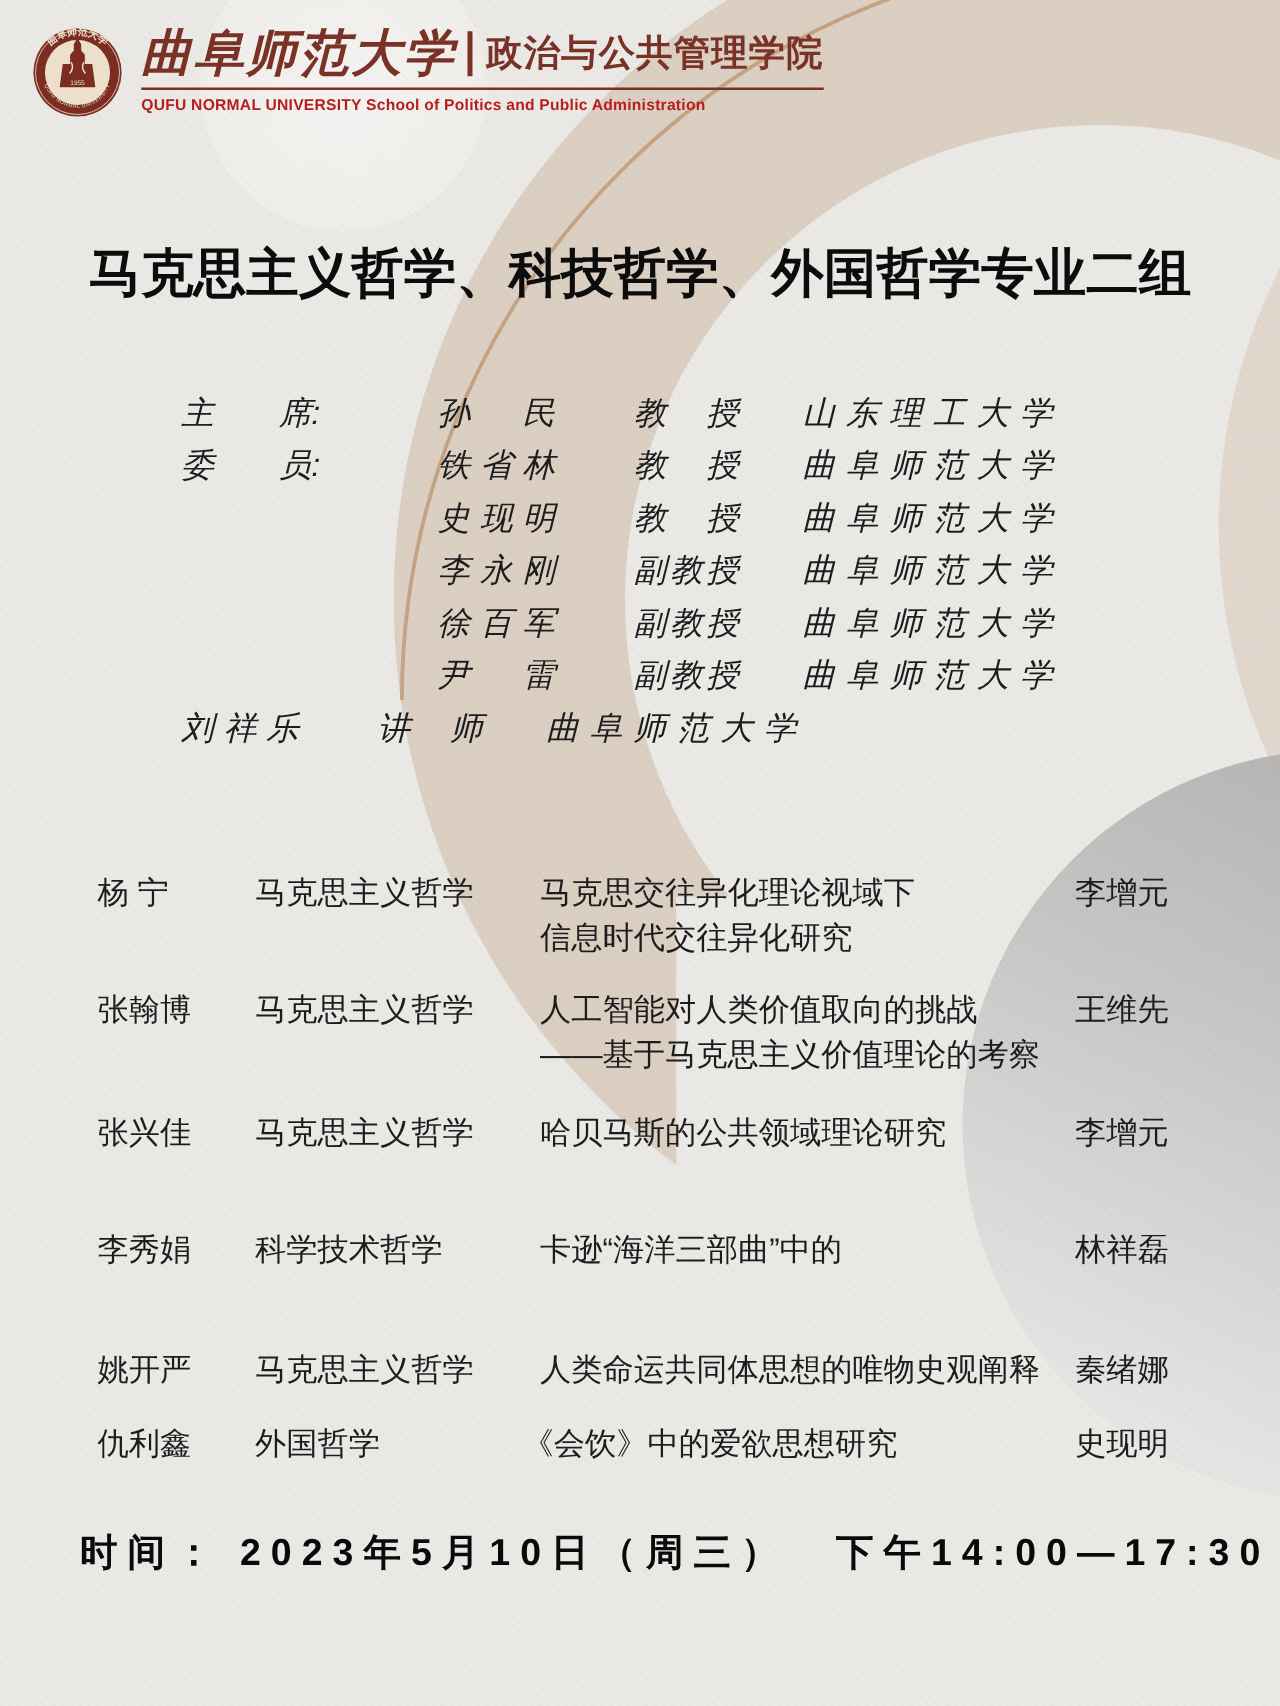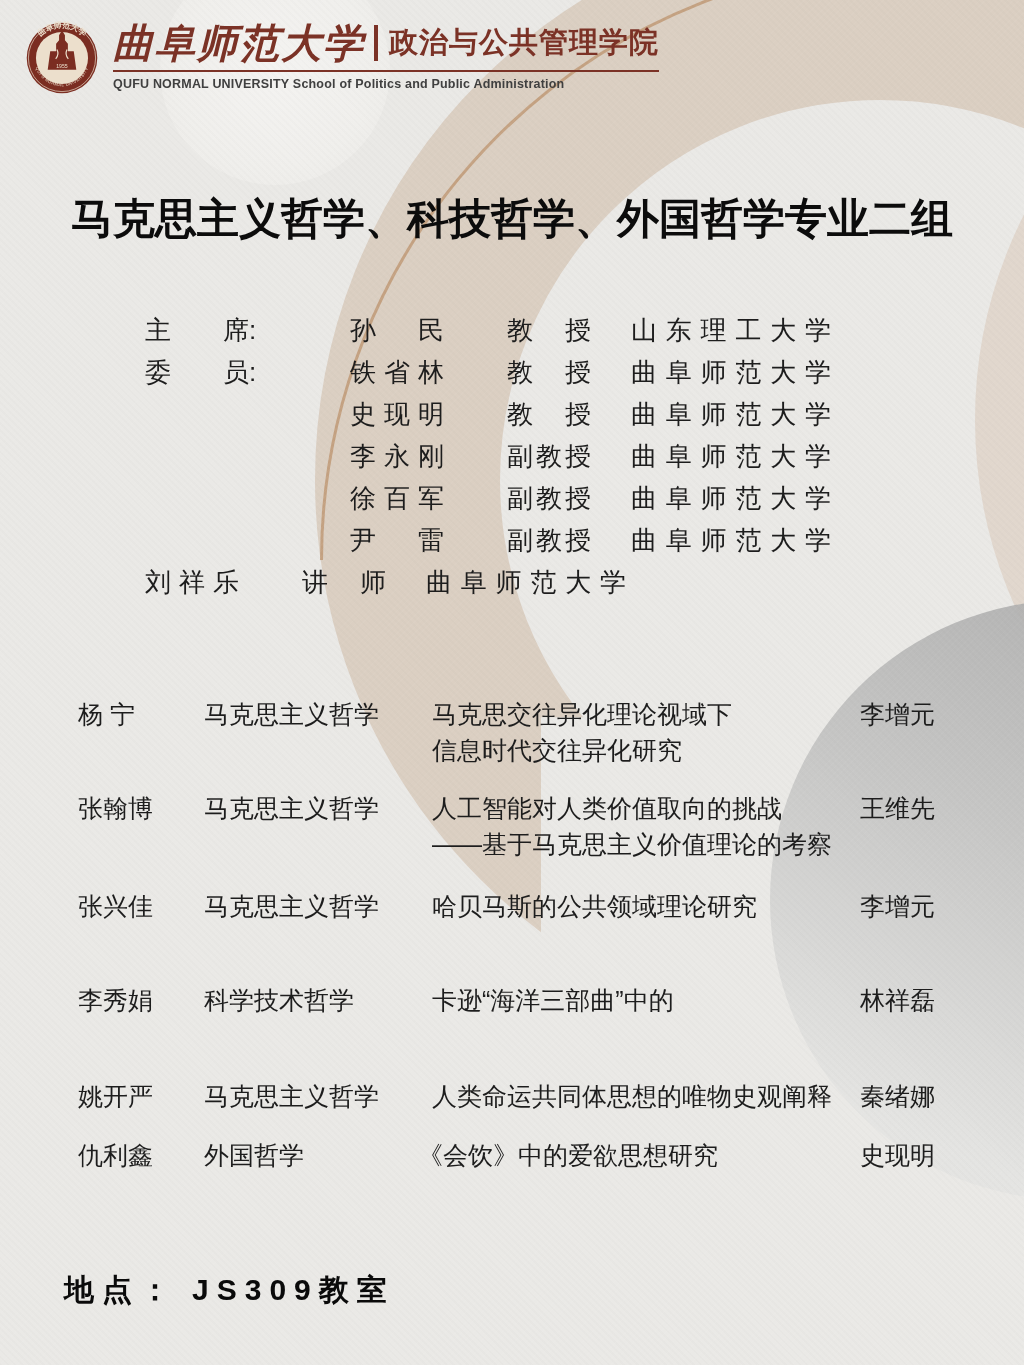--- a/index.html
+++ b/index.html
@@ -46,33 +46,33 @@
   .logo{width:84px;height:84px;flex:0 0 84px;}
   .hdr-text{margin-left:9px;padding-top:6px;}
   .hdr-cn{display:flex;align-items:center;border-bottom:2px solid #7b3226;padding-bottom:6px;}
   .hdr-univ{
     font-family:"DejaVu Serif","Liberation Serif",serif;
     font-weight:700;font-style:italic;font-size:40px;line-height:42px;
     color:#7b3226;letter-spacing:2px;white-space:nowrap;
   }
   .hdr-divider{width:4px;height:36px;background:#7b3226;margin:0 11px 0 9px;}
   .hdr-school{font-size:29px;font-weight:800;color:#7b3226;letter-spacing:1px;white-space:nowrap;}
-  .hdr-en{margin-top:5px;font-size:12.5px;font-weight:700;color:#404040;letter-spacing:0.2px;white-space:nowrap;}
+  .hdr-en{margin-top:5px;font-size:12.5px;font-weight:700;color:#b91c1c;letter-spacing:0.2px;white-space:nowrap;}
   
   .title{position:absolute;top:128px;left:36px;right:0;text-align:center;
          font-size:46px;font-weight:900;color:#0c0c0c;letter-spacing:1px;}
   .subtitle{position:absolute;top:191px;left:0;right:0;text-align:center;
          font-size:42px;font-weight:900;color:#0c0c0c;}
   
   .committee{position:absolute;top:309px;left:145px;}
-  .crow{display:flex;height:42px;align-items:center;font-size:26px;line-height:42px;}
+  .crow{display:flex;height:42px;align-items:center;font-size:26px;line-height:42px;font-style:italic;}
   .clabel{width:205px;flex:0 0 205px;}
   .cname{width:94px;flex:0 0 94px;}
   .ctitle{width:84px;flex:0 0 84px;margin-left:63px;}
-  .cuniv{width:200px;flex:0 0 200px;margin-left:40px;}
+  .cuniv{width:200px;flex:0 0 200px;margin-left:51px;}
   .justify{text-align:justify;text-align-last:justify;}
   
   .thead{position:absolute;top:640px;left:0;width:100%;height:34px;font-size:26px;line-height:34px;}
   .thead span{position:absolute;top:0;}
   .th-def{left:78px;}
   .th-maj{left:204px;}
   .th-the{left:527px;}
   .th-adv{left:865px;}
   .trow{position:absolute;left:0;width:100%;font-size:25px;line-height:36px;}
   .trow>span{position:absolute;top:0;white-space:nowrap;}
@@ -223,18 +223,18 @@
         <div class="trow" style="top: 1137px;">
           <span class="tdef">仇利鑫</span>
           <span class="tmaj">外国哲学</span>
           <span class="tthesis">
             <div style="margin-left: -14px;">《会饮》中的爱欲思想研究</div>
           </span>
           <span class="tadv">史现明</span>
         </div>
       </div>
 
-    <div class="fline f-loc">
-      <span class="flabel">地点：</span><span>JS309教室</span>
+    <div class="fline f-time">
+      <span class="flabel">时间：</span><span>2023年5月10日（周三）　下午14:00—17:30</span>
     </div>
 
   </div>
 </div>
 
 </body></html>

